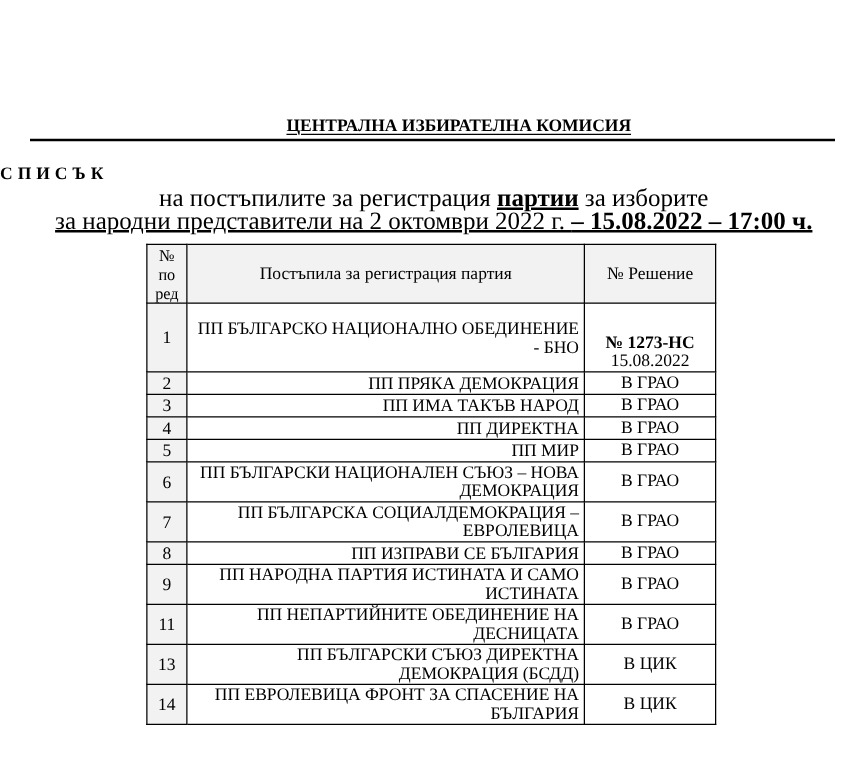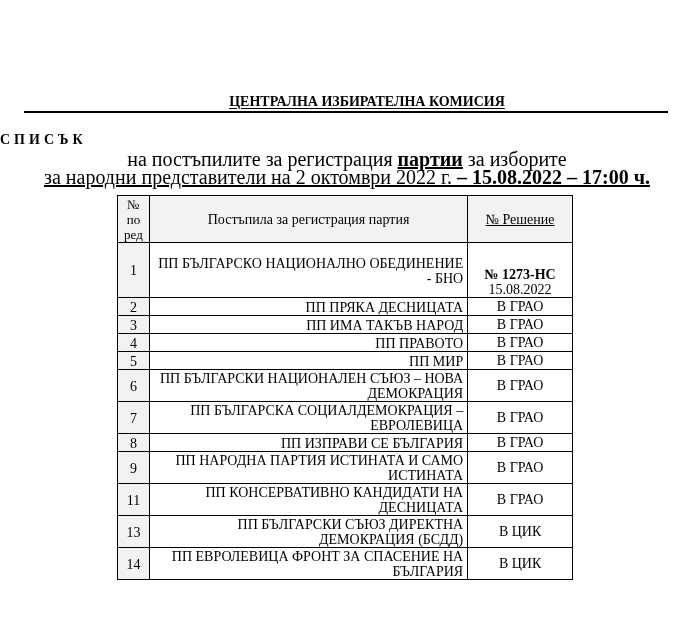--- a/index.html
+++ b/index.html
@@ -51,21 +51,21 @@
       vertical-align: middle;
     }
     table.list th {
       background: #f2f2f2;
       font-weight: normal;
       text-align: center;
       height: 47px;
     }
     th.c-num { width: 32px; font-size: 13px; line-height: 15px; }
     th.c-party { width: 319px; font-family: Liberation Serif, serif; }
-    th.c-dec { width: 105px; text-decoration: underline; }
+    th.c-dec { width: 105px; }
 
     td.num {
       background: #f2f2f2;
       text-align: center;
       vertical-align: top;
       padding-top: 1px;
     }
     td.party {
       text-align: right;
       padding: 0 4px 0 5px;
@@ -112,31 +112,31 @@
       <tr class="h37">
         <td class="num">1</td>
         <td class="party">ПП БЪЛГАРСКО НАЦИОНАЛНО ОБЕДИНЕНИЕ - БНО</td>
         <td class="dec">
           <span class="dec-num">№ 1273-НС</span>
           <span class="dec-date">15.08.2022</span>
         </td>
       </tr>
       <tr class="h1">
         <td class="num">2</td>
-        <td class="party">ПП ПРЯКА ДЕСНИЦАТА</td>
+        <td class="party">ПП ПРЯКА ДЕМОКРАЦИЯ</td>
         <td class="dec">В ГРАО</td>
       </tr>
       <tr class="h1">
         <td class="num">3</td>
         <td class="party">ПП ИМА ТАКЪВ НАРОД</td>
         <td class="dec">В ГРАО</td>
       </tr>
       <tr class="h1">
         <td class="num">4</td>
-        <td class="party">ПП ПРАВОТО</td>
+        <td class="party">ПП ДИРЕКТНА</td>
         <td class="dec">В ГРАО</td>
       </tr>
       <tr class="h1">
         <td class="num">5</td>
         <td class="party">ПП МИР</td>
         <td class="dec">В ГРАО</td>
       </tr>
       <tr class="h2">
         <td class="num">6</td>
         <td class="party">ПП БЪЛГАРСКИ НАЦИОНАЛЕН СЪЮЗ – НОВА ДЕМОКРАЦИЯ</td>
@@ -152,21 +152,21 @@
         <td class="party">ПП ИЗПРАВИ СЕ БЪЛГАРИЯ</td>
         <td class="dec">В ГРАО</td>
       </tr>
       <tr class="h2">
         <td class="num">9</td>
         <td class="party">ПП НАРОДНА ПАРТИЯ ИСТИНАТА И САМО ИСТИНАТА</td>
         <td class="dec">В ГРАО</td>
       </tr>
       <tr class="h2">
         <td class="num">11</td>
-        <td class="party">ПП КОНСЕРВАТИВНО КАНДИДАТИ НА ДЕСНИЦАТА</td>
+        <td class="party">ПП НЕПАРТИЙНИТЕ ОБЕДИНЕНИЕ НА ДЕСНИЦАТА</td>
         <td class="dec">В ГРАО</td>
       </tr>
       <tr class="h2">
         <td class="num">13</td>
         <td class="party">ПП БЪЛГАРСКИ СЪЮЗ ДИРЕКТНА ДЕМОКРАЦИЯ (БСДД)</td>
         <td class="dec">В ЦИК</td>
       </tr>
       <tr class="h2">
         <td class="num">14</td>
         <td class="party">ПП ЕВРОЛЕВИЦА ФРОНТ ЗА СПАСЕНИЕ НА БЪЛГАРИЯ</td>

